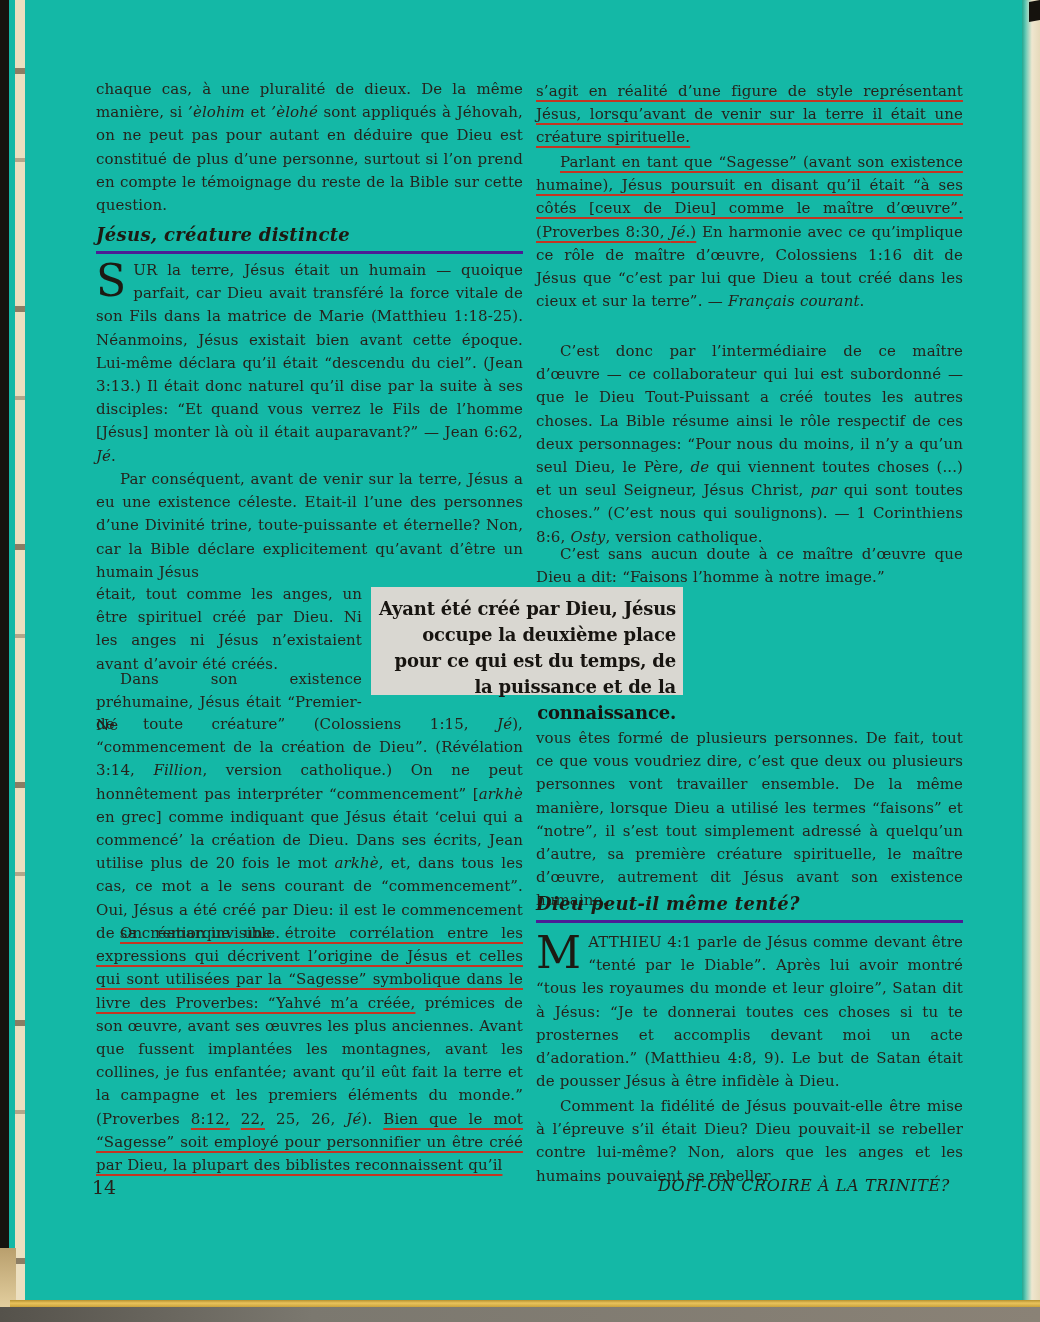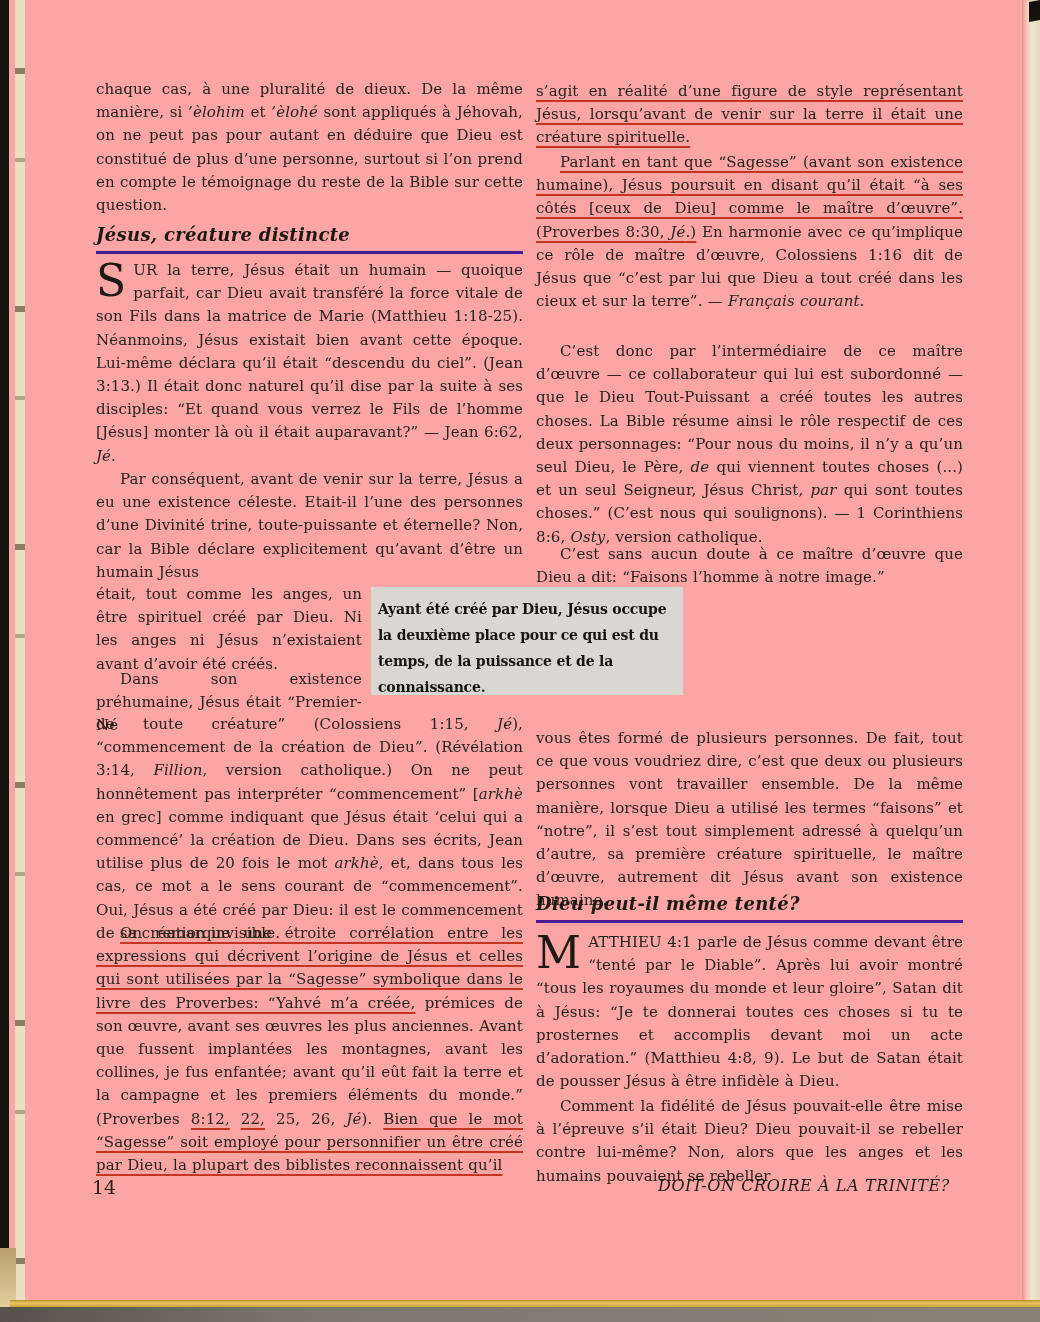--- a/index.html
+++ b/index.html
@@ -1,19 +1,19 @@
 <!DOCTYPE html>
 <html lang="fr"><head>
 <meta charset="utf-8">
 <style>
   html,body { margin:0; padding:0; }
   body { width:1040px; height:1322px; background:#b6b2a8; font-family:"DejaVu Serif", serif; }
   .page {
     position:relative; width:1040px; height:1322px; overflow:hidden;
-    background:#fca5a5; color:#26231c;
+    background:#14b8a6; color:#26231c;
   }
   
   .edge-black { position:absolute; left:0; top:0; width:9px; height:1252px; background:#16130e; }
   .edge-strip { position:absolute; left:9px; top:0; width:6px; height:1306px;
     background:repeating-linear-gradient(180deg,
       #7da08f 0px, #7da08f 48px, #35four 0, #354f42 48px, #354f42 56px,
       #d9c79a 56px, #d9c79a 96px, #6d8d7c 96px, #6d8d7c 148px,
       #5e3d28 148px, #5e3d28 156px, #c2b07f 156px, #c2b07f 200px); }
   .edge-cream { position:absolute; left:15px; top:0; width:10px; height:1306px; background:#ecdfc0; }
   .edge-cream:after { content:""; position:absolute; inset:0;
@@ -46,21 +46,21 @@
     font-size:18px; letter-spacing:.3px; color:#1d1a12;
     border-bottom:3px solid #4c1d95; padding-bottom:6px; }
   .dropcap { float:left; font-size:44px; line-height:38px; padding:3px 7px 0 0; color:#1d1a12; }
   .ru { text-decoration-line:underline; text-decoration-color:#c43523;
     text-decoration-thickness:2.2px; text-underline-offset:3.5px; text-decoration-skip-ink:none; }
   .it { font-style:italic; }
 
   
   .pullquote { position:absolute; left:371px; top:587px; width:312px; height:108px;
     background:#d9d7d1; box-sizing:border-box; padding:9px 7px;
-    font-weight:bold; font-size:14px; line-height:26px; text-align:left;
+    font-weight:bold; font-size:18px; line-height:26px; text-align:right;
     color:#171410; letter-spacing:-.2px; }
 
   
   .page-num { position:absolute; left:92px; top:1168px; font-size:19px; color:#26231c;margin-top:8px; }
   .footer-title { position:absolute; right:90px; top:1176px; font-style:italic;
     font-size:16px; letter-spacing:.6px; color:#201d16; white-space:nowrap; }
 </style>
 </head>
 <body>
 

